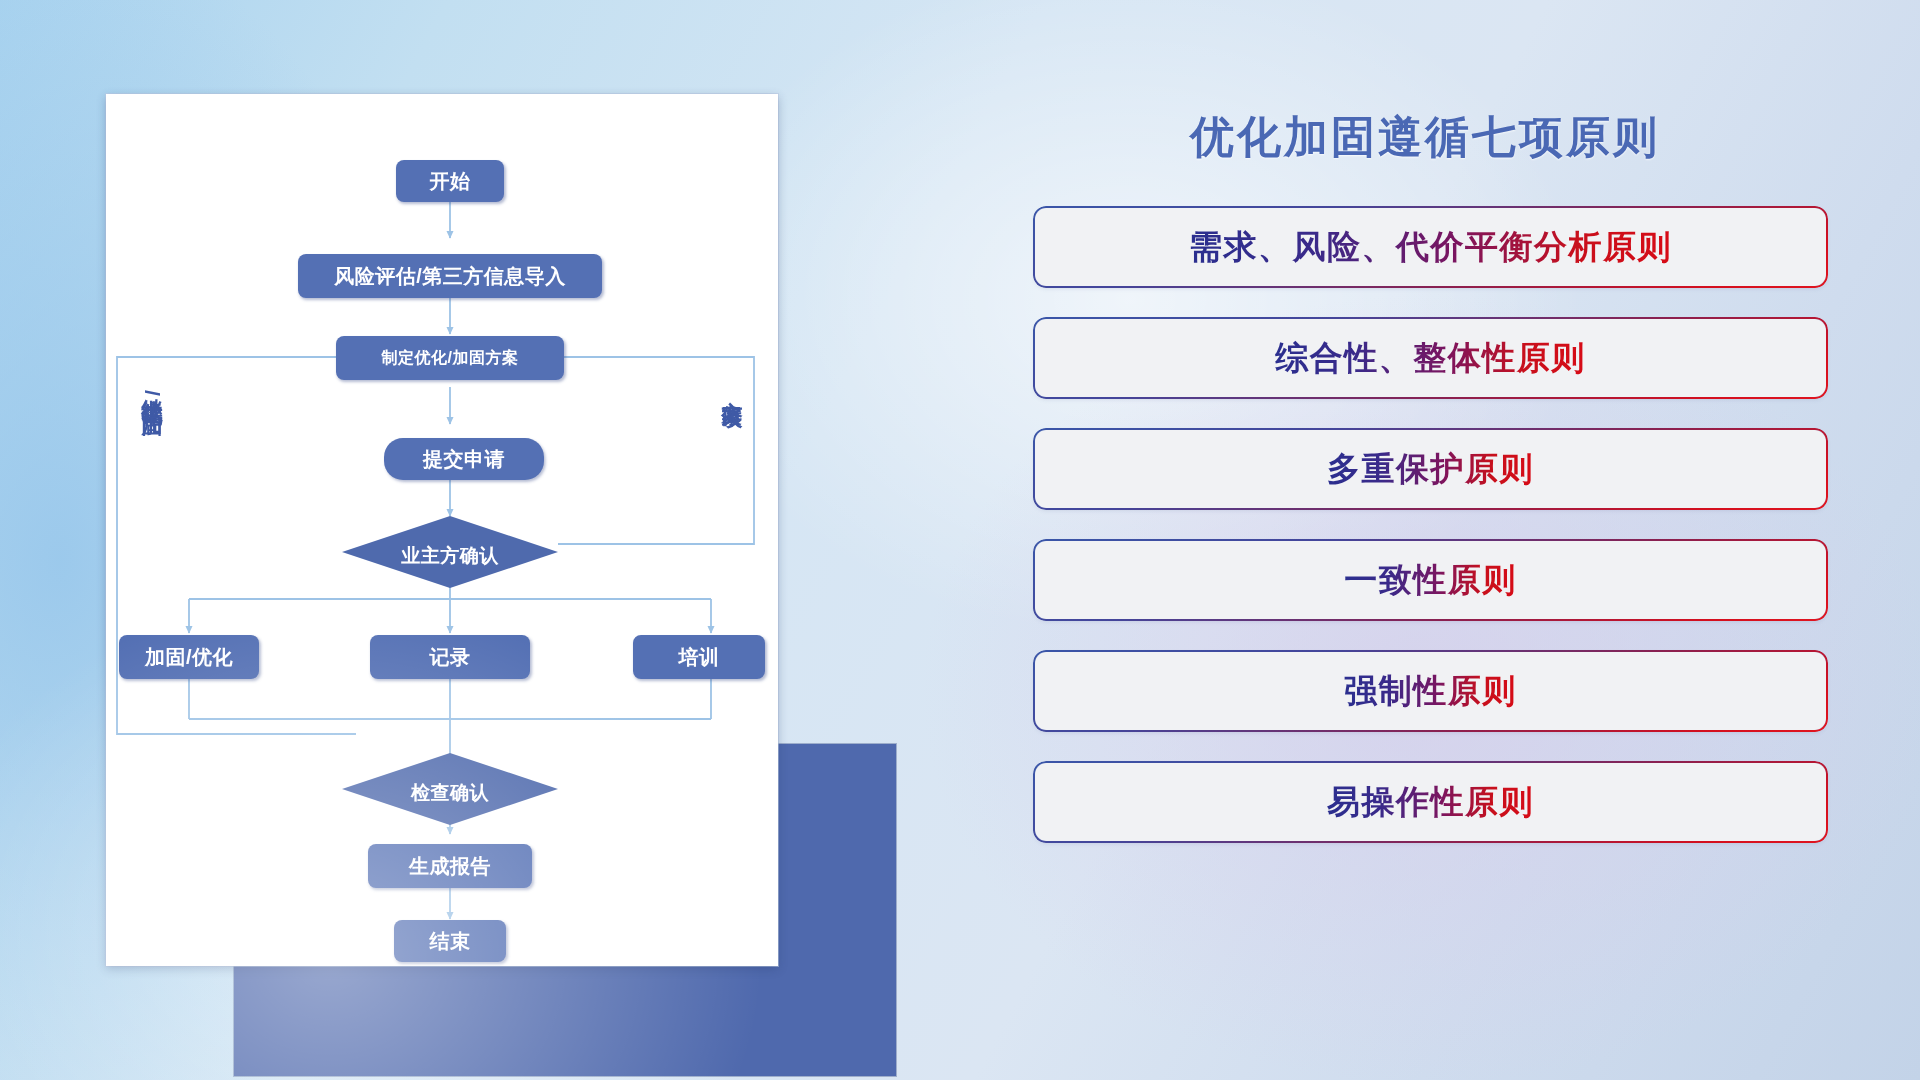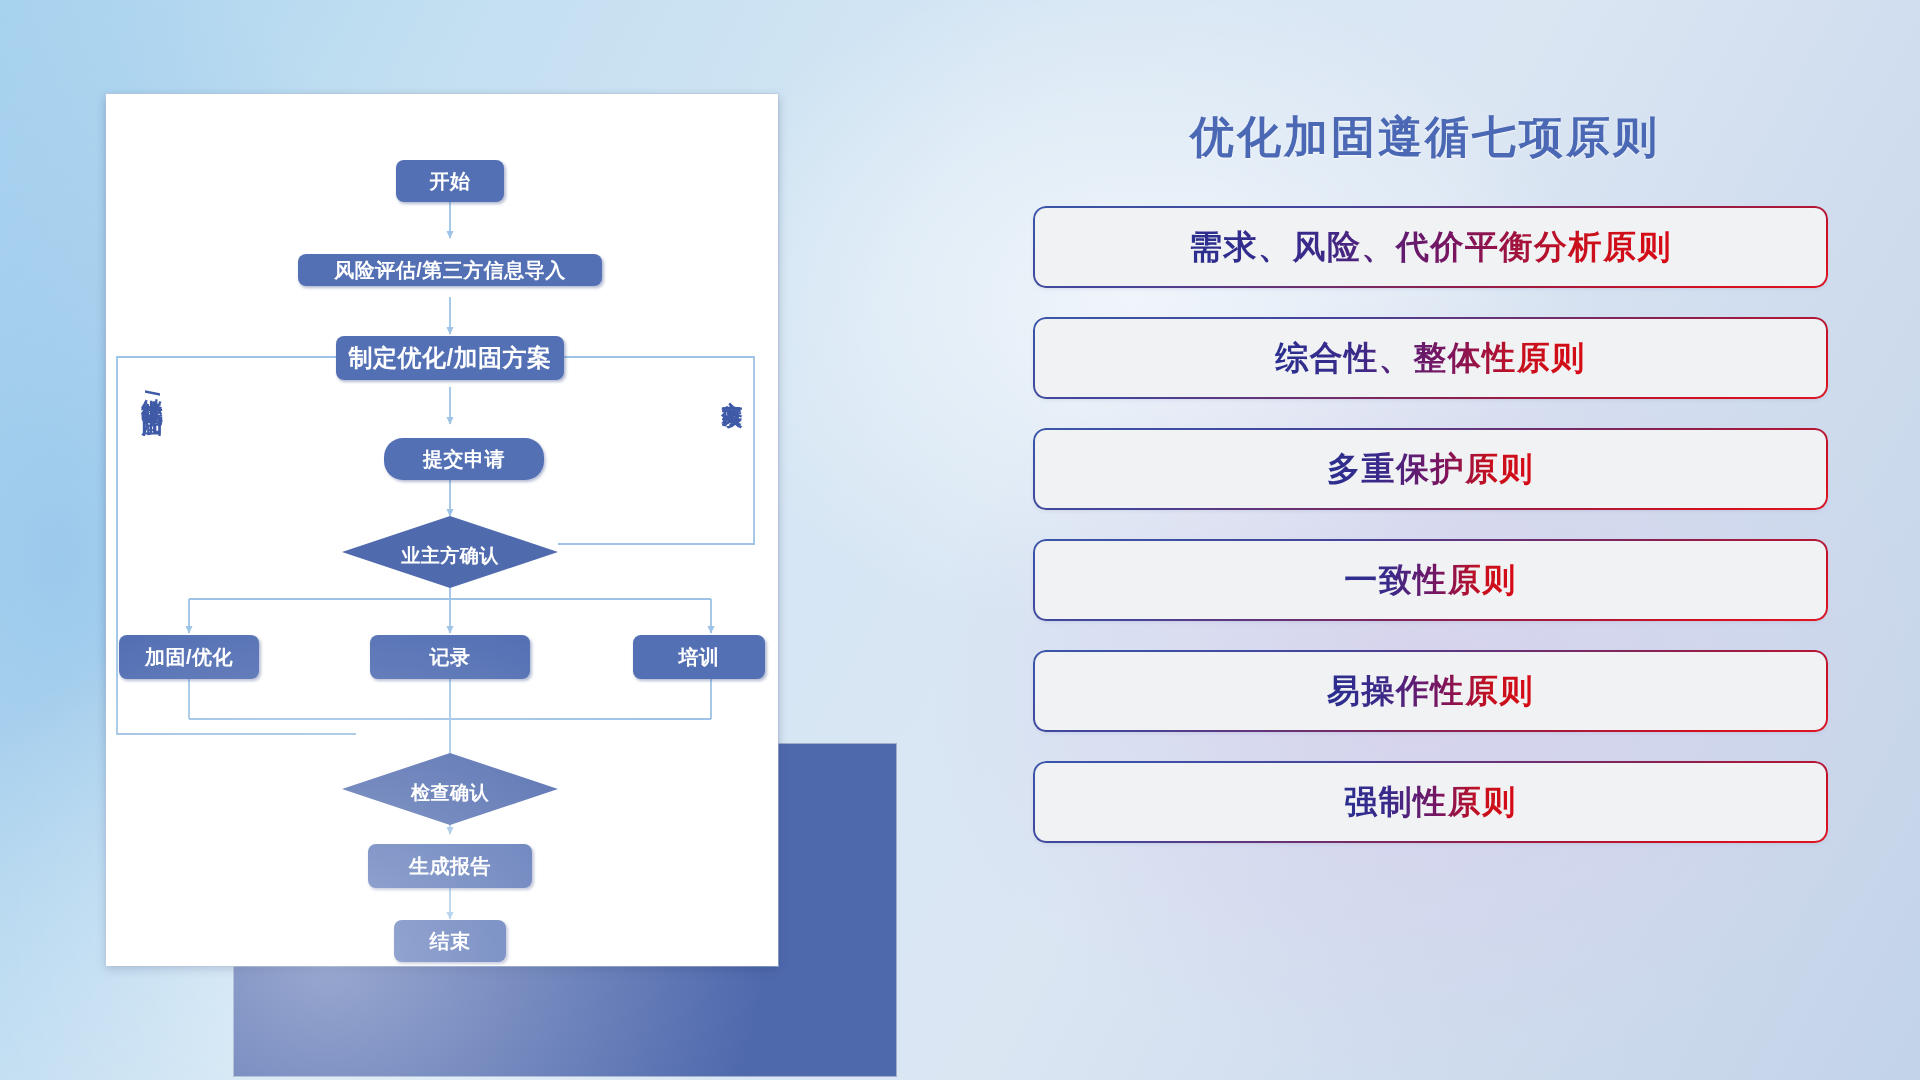--- a/index.html
+++ b/index.html
@@ -226,25 +226,25 @@
 
             <line x1="344" y1="793" x2="344" y2="825" marker-end="url(#ah)"></line>
           </g>
         </svg>
       </div>
 
       <div class="node rect" style="left:290px; top:66px; width:108px; height:42px; font-size:20px;">
         <span>开始</span>
       </div>
 
-      <div class="node rect" style="left:192px; top:160px; width:304px; height:32px; font-size:20px;">
+      <div class="node rect" style="left:192px; top:160px; width:304px; height:44px; font-size:20px;">
         <span>风险评估/第三方信息导入</span>
       </div>
 
-      <div class="node rect" style="left:230px; top:242px; width:228px; height:44px; font-size:24px;">
+      <div class="node rect" style="left:230px; top:242px; width:228px; height:44px; font-size:16px;">
         <span>制定优化/加固方案</span>
       </div>
 
       <div class="node rect" style="left:278px; top:344px; width:160px; height:42px; font-size:20px;border-radius:19px;">
         <span>提交申请</span>
       </div>
 
       <div class="node dia" style="left:236px; top:422px; width:216px; height:72px; font-size:19px;">
         <div class="dia-shape">
           <svg width="216" height="72" viewBox="0 0 216 72" xmlns="http://www.w3.org/2000/svg">
@@ -307,23 +307,23 @@
 
       <div class="card">
         <span class="card-text">多重保护原则</span>
       </div>
 
       <div class="card">
         <span class="card-text">一致性原则</span>
       </div>
 
       <div class="card">
+        <span class="card-text">强制性原则</span>
+      </div>
+
+      <div class="card">
         <span class="card-text">易操作性原则</span>
-      </div>
-
-      <div class="card">
-        <span class="card-text">强制性原则</span>
       </div>
 
     </div>
   </div>
 
 </div>
 
 </body></html>

